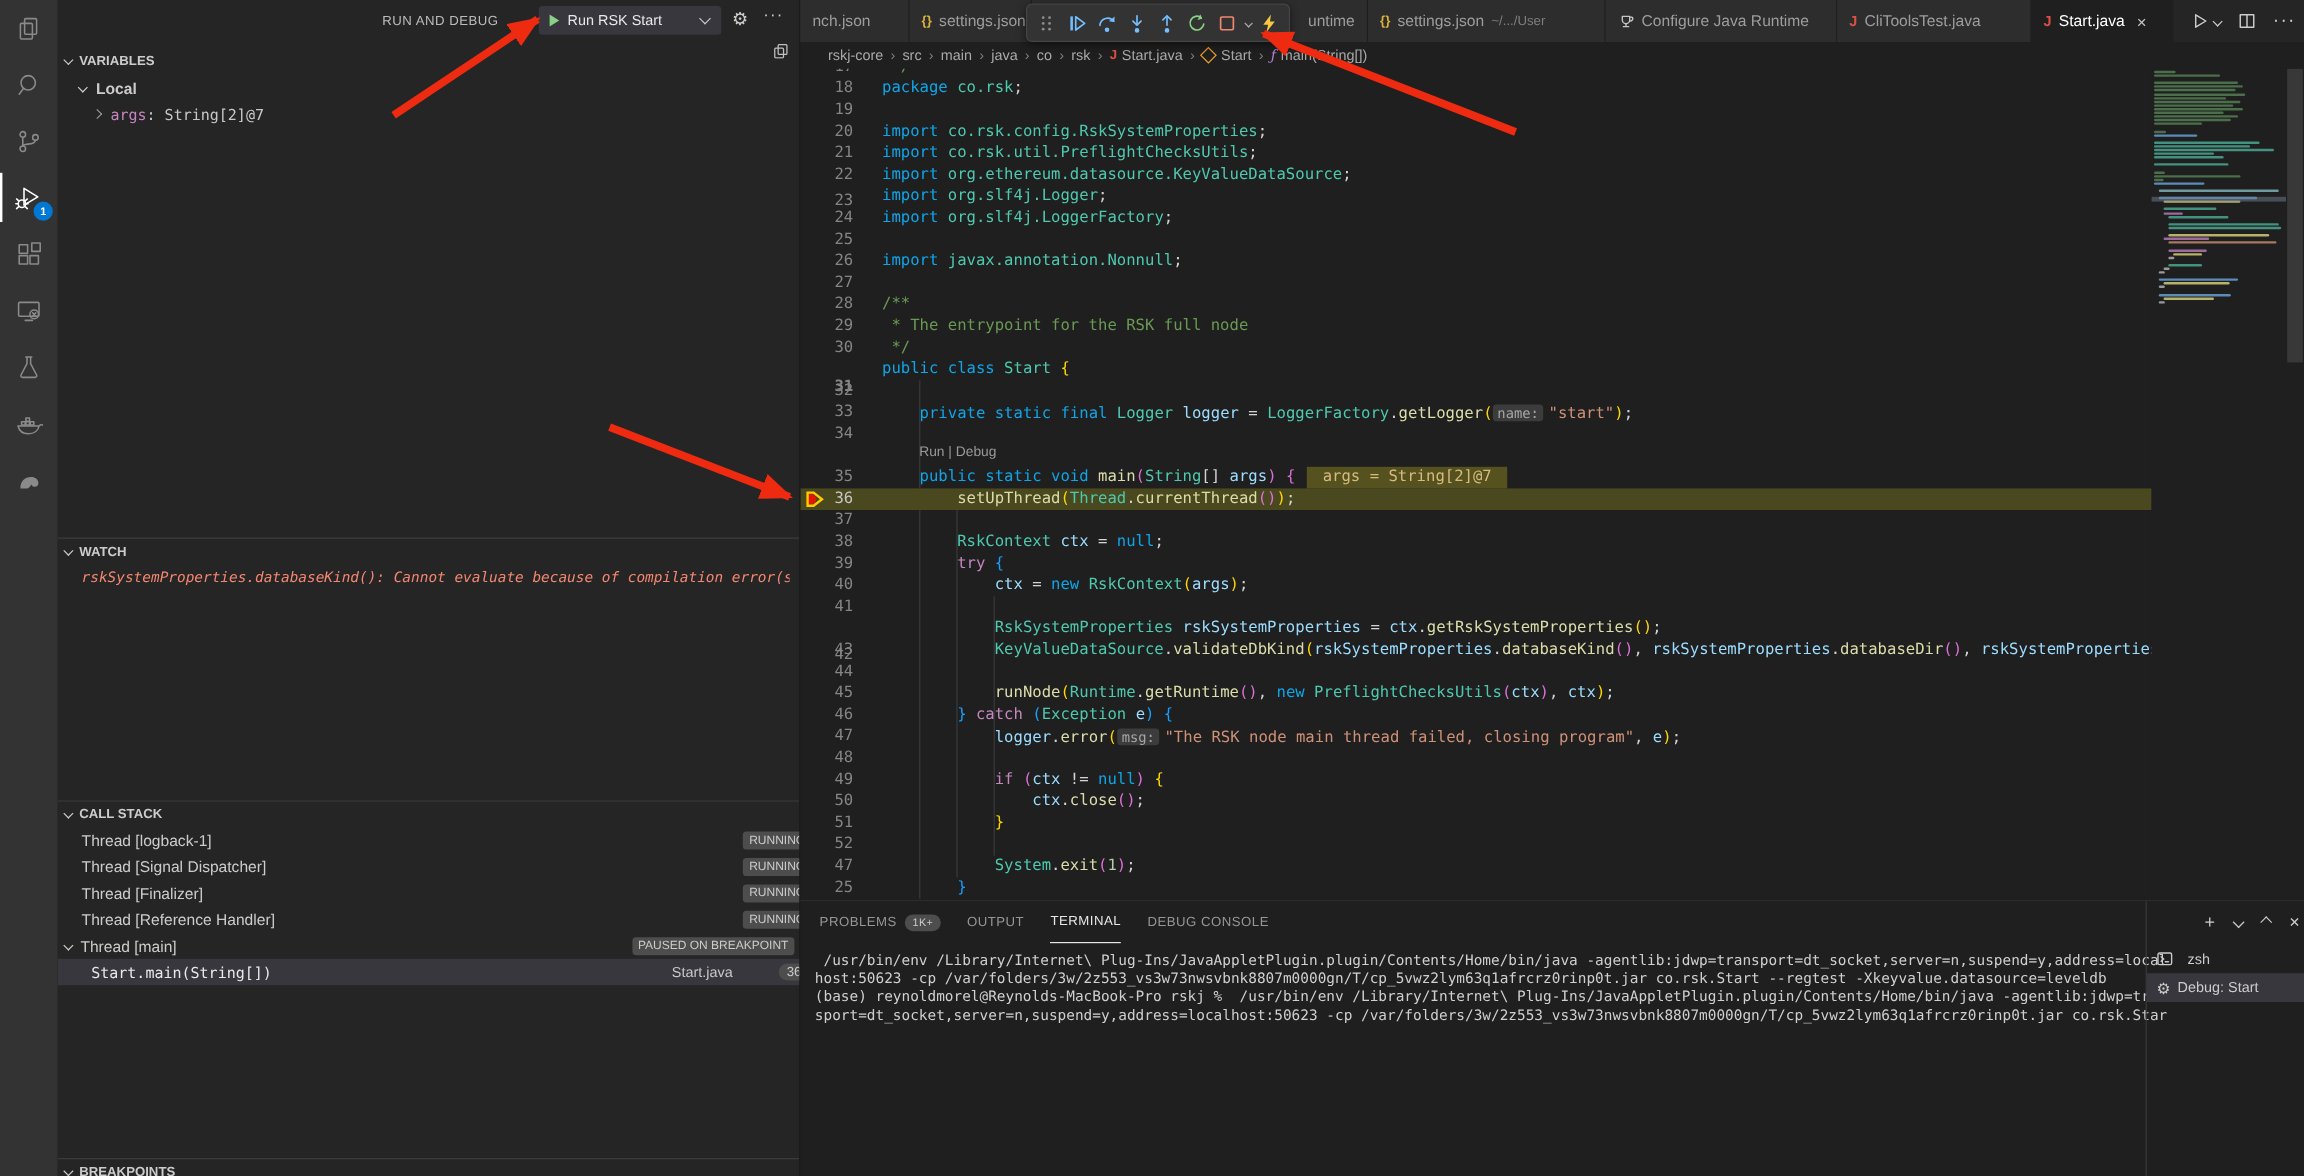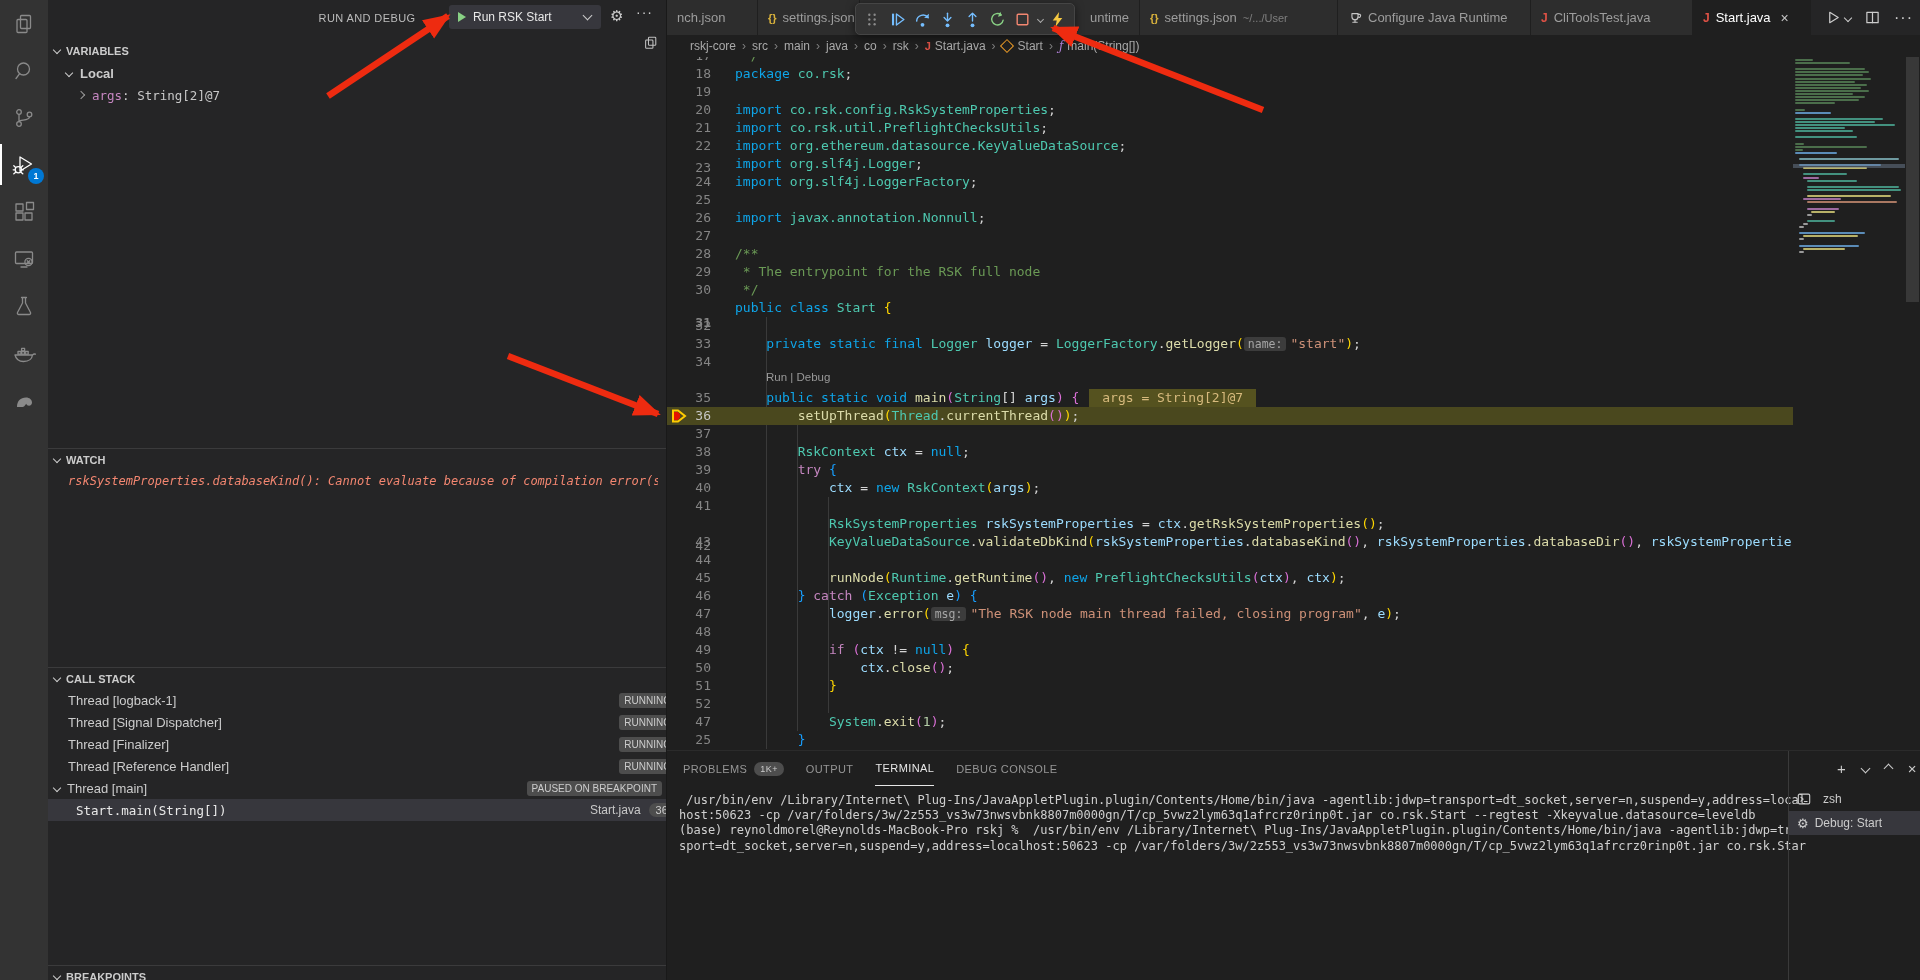--- a/index.html
+++ b/index.html
@@ -32,21 +32,21 @@
   .sb-more{position:absolute;left:588px;top:4px;font-size:14px;color:#cccccc;letter-spacing:1px;cursor:pointer;}
   .sb-copy{position:absolute;left:596px;top:36px;color:#c0c0c0;}
   .sb-copy svg{width:13px;height:13px;}
   .sec-h{position:absolute;left:0;width:100%;height:22px;display:flex;align-items:center;font-size:11px;font-weight:bold;color:#cccccc;}
   .sec-h .chev{margin:0 6px 2px 6px;width:5px;height:5px;}
   .sec-h.bordered{border-top:1px solid rgba(128,128,128,.25);}
   .sb-row{position:absolute;left:0;width:100%;height:22px;display:flex;align-items:center;font-size:13px;color:#cccccc;cursor:pointer;}
   .varname{color:#c586c0;}
   .watch-err{font-family:"DejaVu Sans Mono",monospace;font-size:12px;font-style:italic;color:#f48771;white-space:nowrap;overflow:hidden;padding-left:20px;width:590px;}
   .badge{background:#4d4d4d;color:#cccccc;font-size:10px;padding:2px 5px;border-radius:3px;margin-left:auto;margin-right:10px;flex:0 0 auto;}
-  .frame-row{background:#37373d;}
+  .frame-row{background:#37373d;gap:30px;}
   .pill{background:#4d4d4d;border-radius:8px;padding:1px 7px;font-size:11px;margin-right:10px;}
 
   
   #editor-region{position:absolute;left:667px;top:0;width:1253px;height:980px;background:#1f1f1f;}
   #tabbar{position:absolute;left:0;top:0;width:100%;height:35px;background:#252526;display:flex;}
   .tab{height:35px;box-sizing:border-box;display:flex;align-items:center;background:#2d2d2d;border-right:1px solid #1f1f1f;
        font-size:13px;color:#9d9d9d;cursor:pointer;overflow:hidden;padding:0 10px;flex:0 0 auto;}
   .tab.active{background:#1f1f1f;color:#ffffff;}
   .tab .ticon{margin-right:6px;flex:0 0 auto;}
   .json-ic{color:#d9b23c;font-weight:bold;font-size:11px;}

